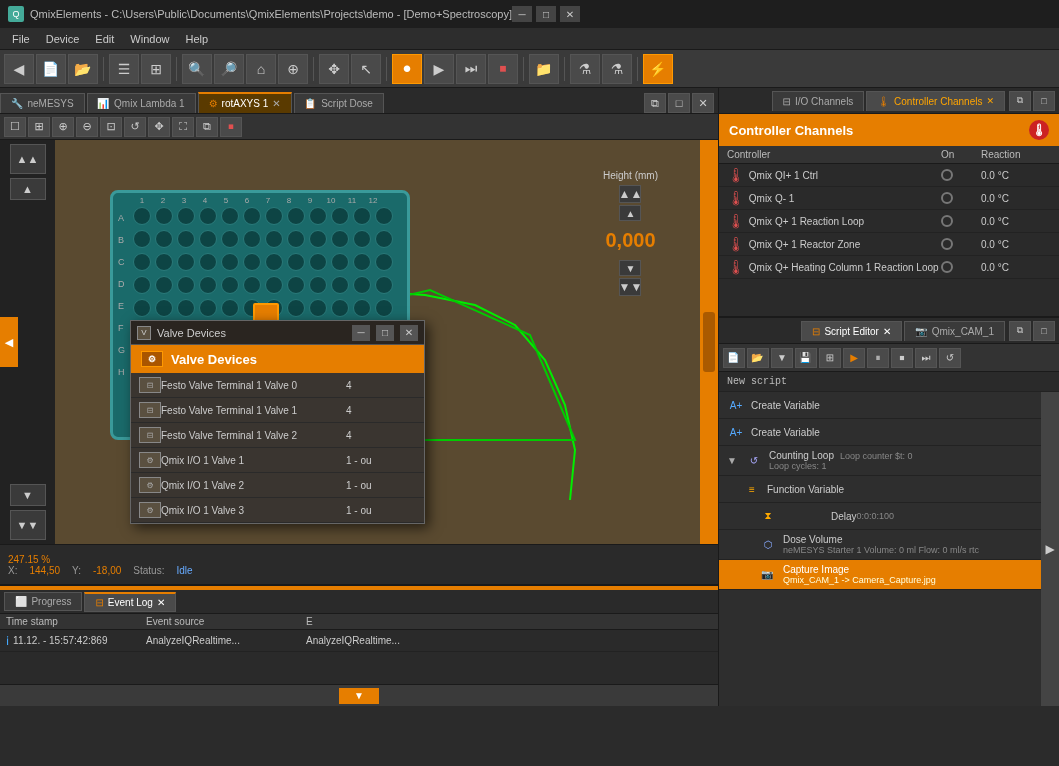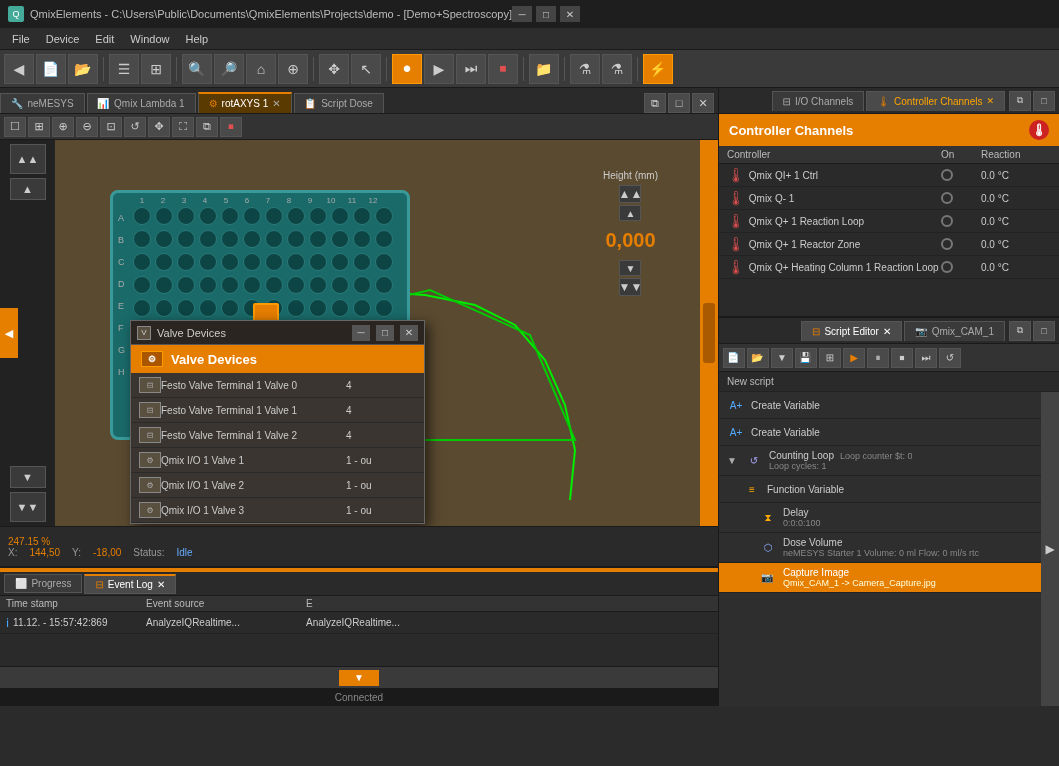--- a/index.html
+++ b/index.html
@@ -72,21 +72,21 @@
     .thermo-icon { color: #e05050; font-size: 14px; }
     .radio-dot { width: 12px; height: 12px; border-radius: 50%; border: 2px solid #777; background: transparent; display: inline-block; }
 
     
     #script-panel { flex: 1; display: flex; flex-direction: column; }
     .script-tab-bar { background: #2a2a2a; height: 26px; display: flex; align-items: center; border-bottom: 1px solid #1a1a1a; }
     .script-tab { padding: 4px 10px; background: #3a3a3a; border: 1px solid #555; border-bottom: none; margin-left: 2px; cursor: pointer; font-size: 10px; color: #aaa; display: flex; align-items: center; gap: 4px; }
     .script-tab.active { background: #4a4a4a; color: white; }
     .script-toolbar { background: #333; height: 28px; display: flex; align-items: center; padding: 0 4px; gap: 2px; border-bottom: 1px solid #1a1a1a; }
     .s-btn { width: 22px; height: 20px; background: #4a4a4a; border: 1px solid #555; display: flex; align-items: center; justify-content: center; cursor: pointer; color: #ccc; font-size: 10px; }
-    .new-script-label { padding: 4px 8px; font-size: 10px; color: #bbb; border-bottom: 1px solid #222; }
+    .new-script-label { padding: 4px 8px; font-size: 10px; color: #bbb; border-bottom: 1px solid #222; font-family: Liberation Mono, monospace; }
     .script-list { flex: 1; overflow-y: auto; background: #2e2e2e; }
     .script-item { display: flex; align-items: center; padding: 4px 8px; border-bottom: 1px solid #222; cursor: pointer; font-size: 10px; gap: 6px; }
     .script-item.active-item { background: #e67e00; color: white; }
     .script-item .item-icon { width: 18px; height: 18px; display: flex; align-items: center; justify-content: center; flex-shrink: 0; }
     .script-item .sub-info { color: #888; font-size: 9px; }
     .script-item.active-item .sub-info { color: #ffd; }
     .expand-arrow { color: #aaa; font-size: 10px; margin-right: 2px; }
     .indent1 { padding-left: 24px; }
     .indent2 { padding-left: 40px; }
 
@@ -477,23 +477,20 @@
           <span>AnalyzeIQRealtime...</span>
           <span>AnalyzeIQRealtime...</span>
         </div>
       </div>
     </div>
 
     <div style="background:#3a3a3a;height:22px;display:flex;align-items:center;justify-content:center;border-top:1px solid #1a1a1a;">
       <div style="width:40px;height:16px;background:#e67e00;display:flex;align-items:center;justify-content:center;cursor:pointer;color:white;font-size:10px;">▼</div>
     </div>
 
-    <div style="background:#1a1a1a;height:18px;display:flex;align-items:center;justify-content:center;">
-      <span style="font-size:10px;color:#888;">Connected</span>
-    </div>
 
   </div>
 
   <div id="right-panel">
 
     <div id="controller-panel">
       <div class="ctrl-tab-bar">
         <div style="flex:1;"></div>
         <div class="ctrl-tab">
           <span>⊟</span>
@@ -616,21 +613,21 @@
           </div>
         </div>
 
         <div class="script-item indent1">
           <div class="item-icon" style="color:#fa0;">≡</div>
           <span>Function Variable</span>
         </div>
 
         <div class="script-item indent2">
           <div class="item-icon" style="color:#fa0;">⧗</div>
-          <div style="display:flex;flex-direction:column;">
+          <div style="display:flex;flex-direction:row;margin-left:48px;">
             <span>Delay</span>
             <span class="sub-info">0:0:0:100</span>
           </div>
         </div>
 
         <div class="script-item indent2">
           <div class="item-icon" style="color:#8af;">⬡</div>
           <div style="display:flex;flex-direction:column;">
             <span>Dose Volume</span>
             <span class="sub-info">neMESYS Starter 1  Volume: 0 ml  Flow: 0 ml/s   rtc</span>

